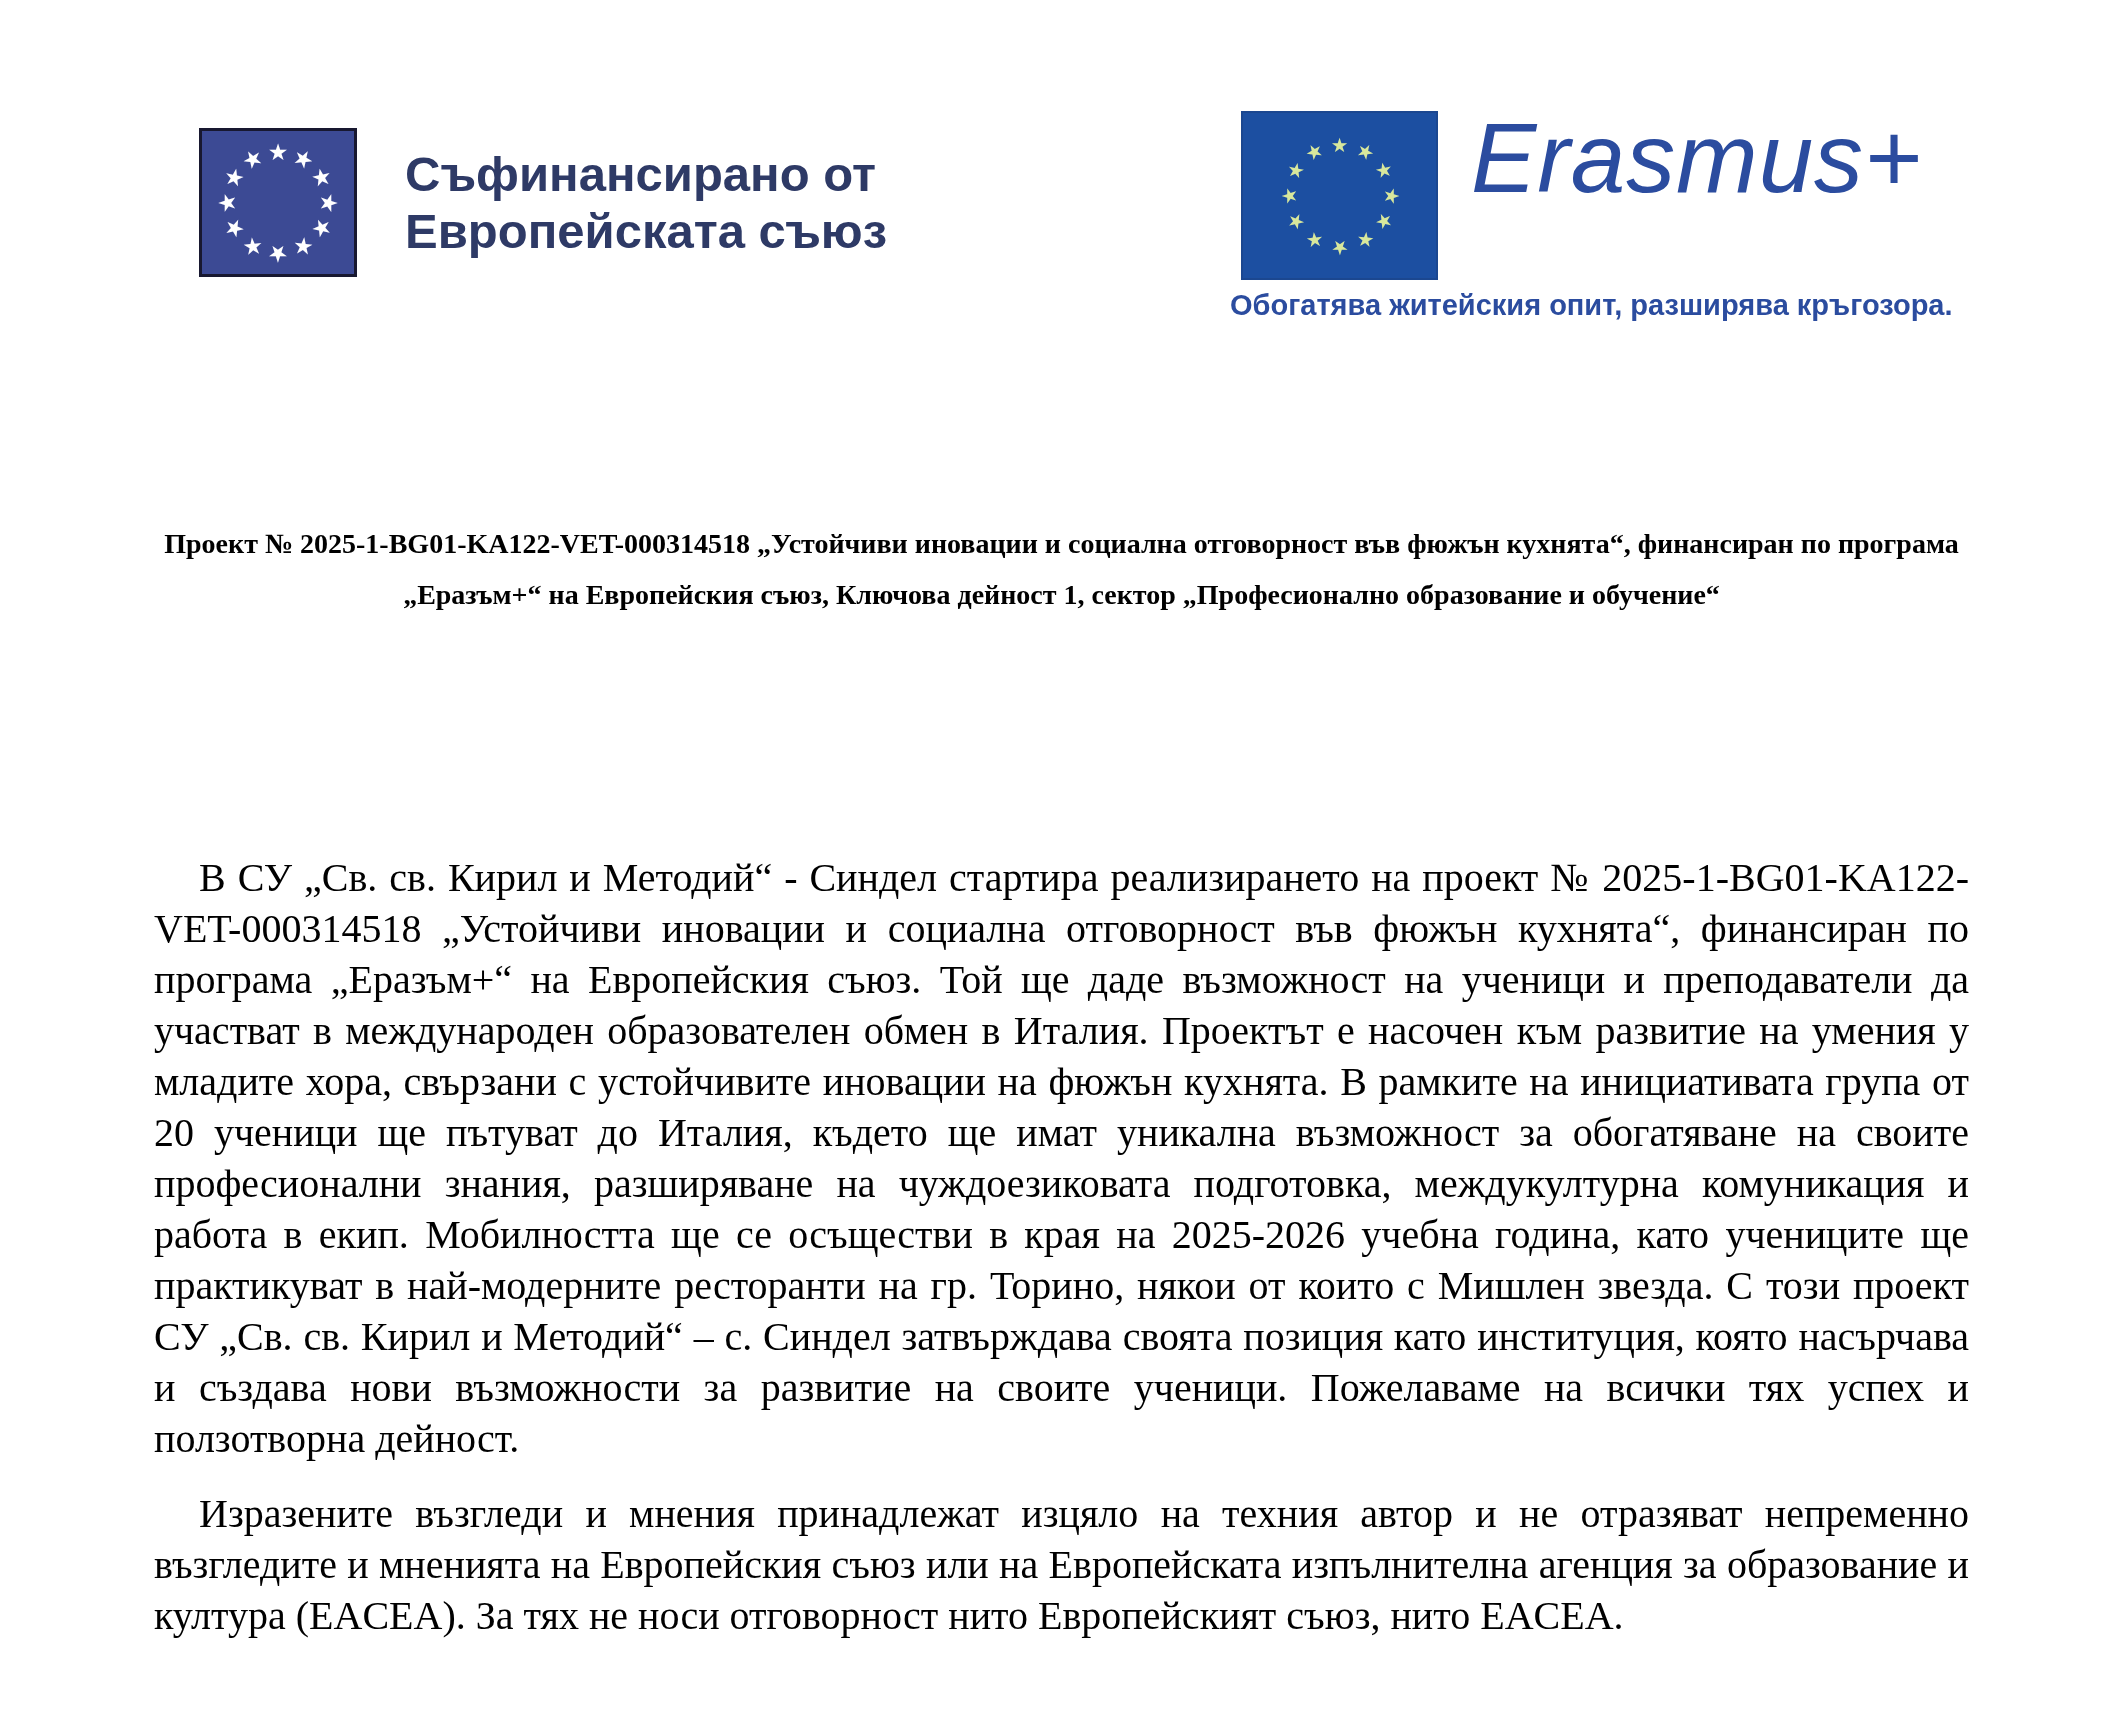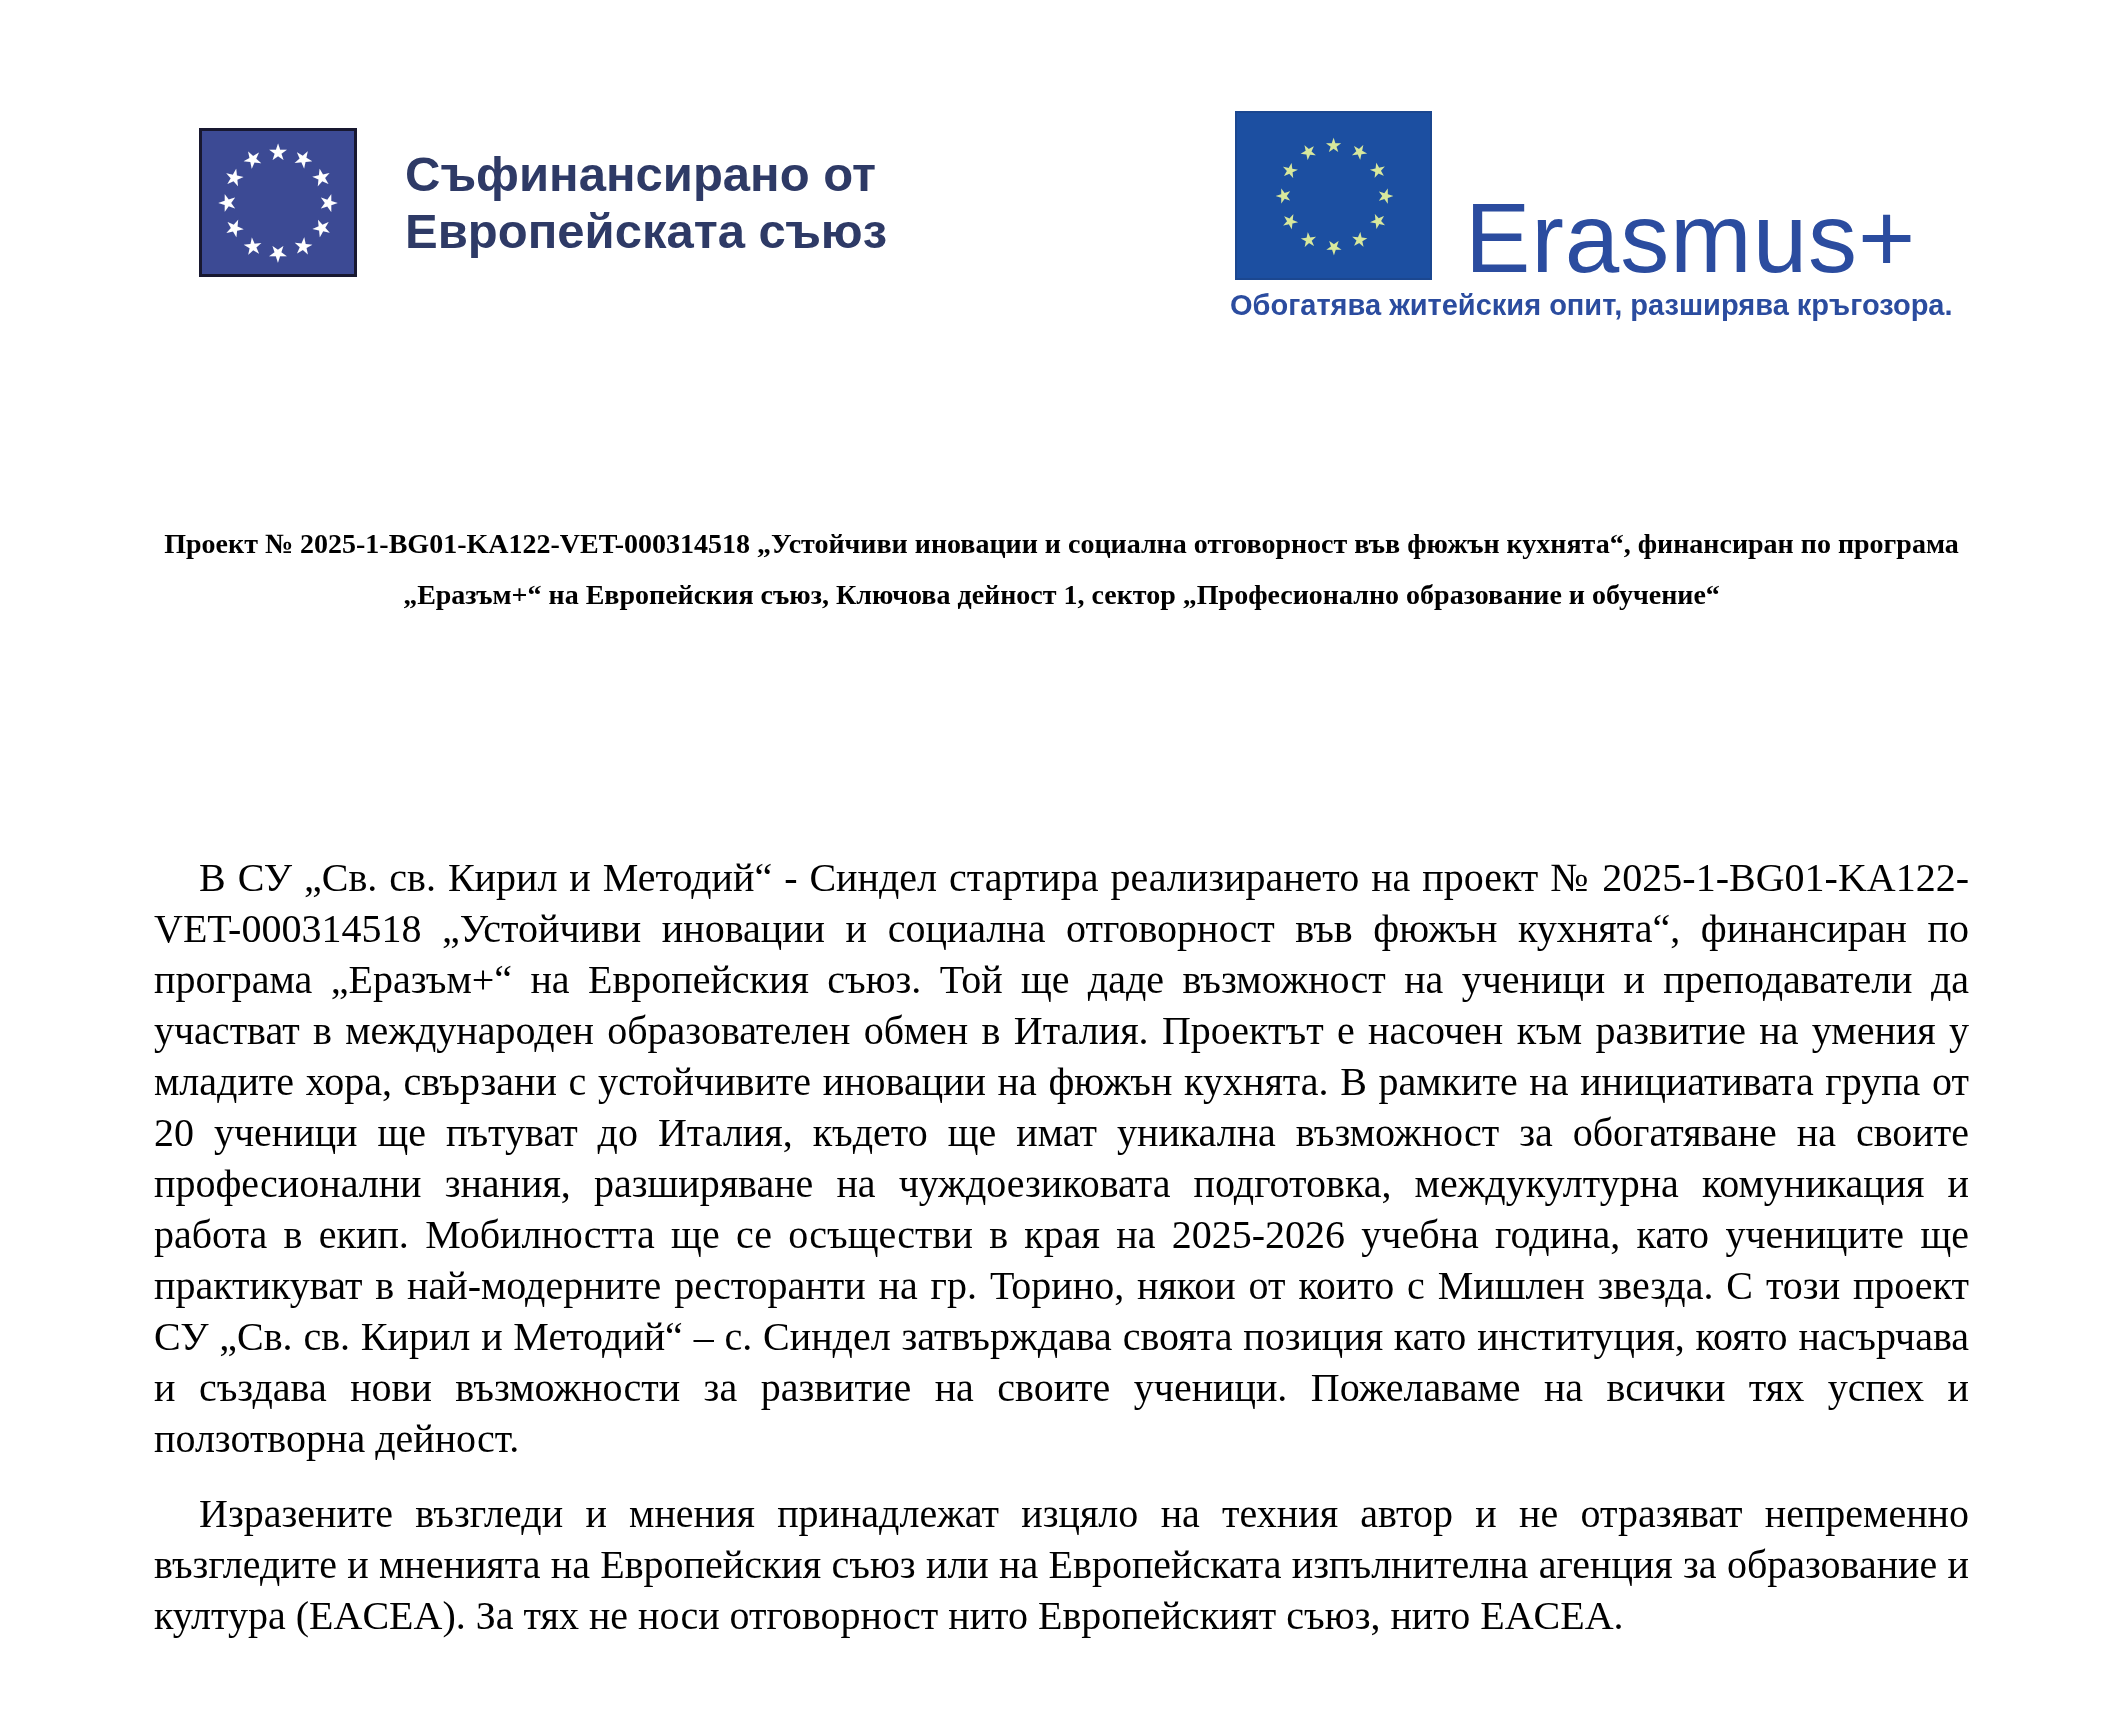--- a/index.html
+++ b/index.html
@@ -30,22 +30,23 @@
     font-weight:bold;
     font-size:49px;line-height:57px;
     color:#2e3a66;
     white-space:nowrap;
   }
 
   .header-right{
     position:absolute;left:1230px;top:111px;
   }
   .header-right .row{
-    display:flex;align-items:flex-end;
-    margin-left:5px;
+    display:flex;align-items:flex-start;
+    margin-left:11px;
+    font-style:italic;
   }
   .eu-flag-right{
     position:relative;
     width:193px;height:165px;
     background:#1c4fa1;
     border:2.6px solid #1b4790;
     flex:0 0 auto;
   }
   .erasmus-wordmark{
     font-family:"Liberation Sans","DejaVu Sans",sans-serif;

